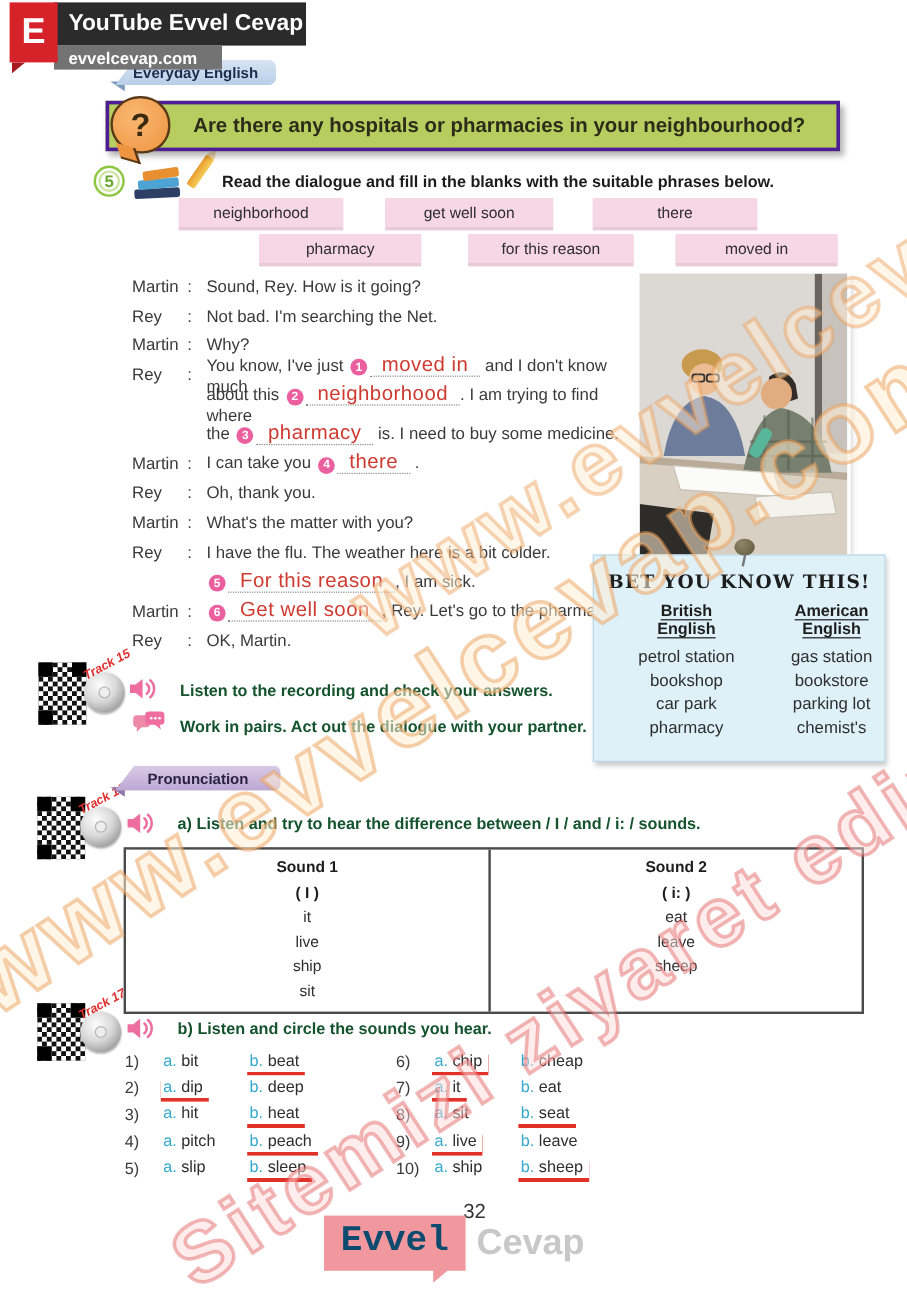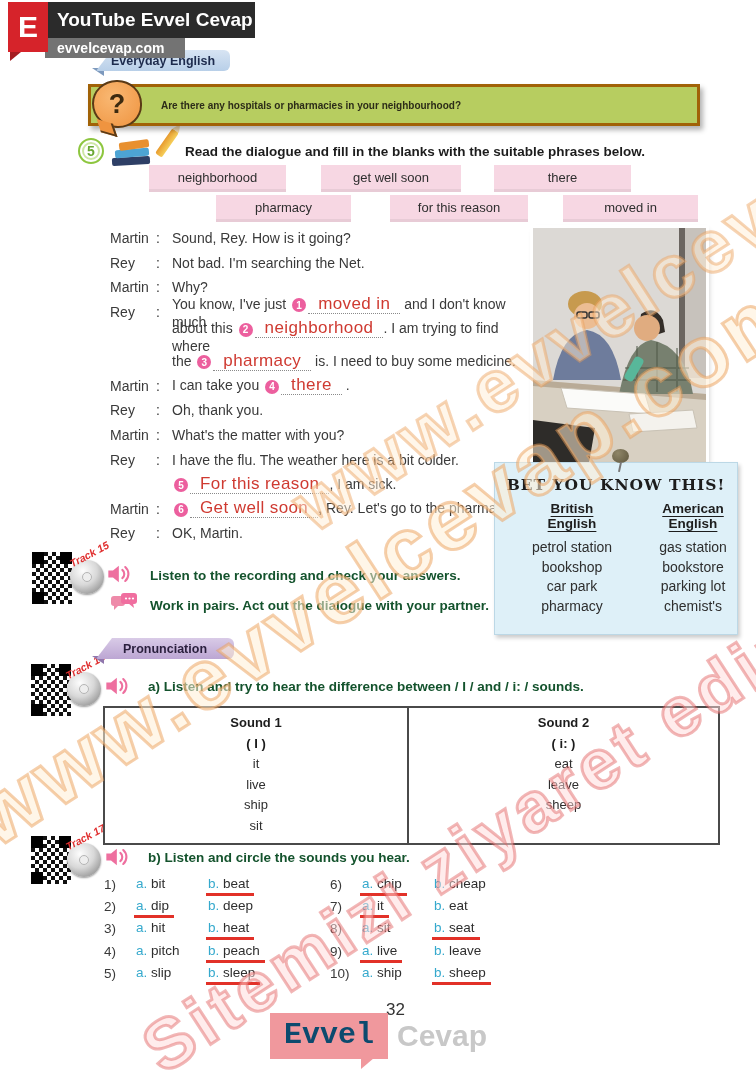--- a/index.html
+++ b/index.html
@@ -18,22 +18,22 @@
   
   .tab { position:absolute; height:21px; display:flex; align-items:center; justify-content:center;
          font-weight:bold; font-size:12.5px; border-radius:2px 6px 6px 2px; z-index:4;
          clip-path:polygon(16px 0, 100% 0, 100% 100%, 0 100%); }
   .tab-fold { position:absolute; width:0; height:0; z-index:3; }
   .tab-blue { background:linear-gradient(#d7e4f3,#b8cfe8); color:#1d2b4d; }
   .tab-purple { background:linear-gradient(#d9cbe7,#bca6d3); color:#2a1f3d; }
 
   
   .qbanner { position:absolute; left:88px; top:84px; width:612px; height:42px; background:#b7cd60;
-             border:3px solid #a16207; box-shadow:3px 4px 5px rgba(0,0,0,.3); display:flex; align-items:center;
-             padding-left:70px; font-weight:bold; font-size:10px; color:#2c2c18; z-index:2; }
+             border:3px solid #4c1d95; box-shadow:3px 4px 5px rgba(0,0,0,.3); display:flex; align-items:center;
+             padding-left:70px; font-weight:bold; font-size:17px; color:#2c2c18; z-index:2; }
   .qbubble { position:absolute; left:92px; top:80px; width:50px; height:48px; border-radius:50% 50% 48% 52%;
              background:radial-gradient(circle at 40% 35%, #f9b873, #ef9440); border:2px solid #5a3a16;
              display:flex; align-items:center; justify-content:center; color:#3c2a10; font-weight:bold;
              font-size:27px; z-index:3; }
   .qbubble::after { content:""; position:absolute; left:6px; bottom:-9px; width:12px; height:12px;
              background:#ef9440; border-right:2px solid #5a3a16; border-bottom:2px solid #5a3a16;
              transform:skewX(35deg) rotate(20deg); }
 
   
   .num5 { position:absolute; left:78px; top:138px; width:26px; height:26px; border-radius:50%;

